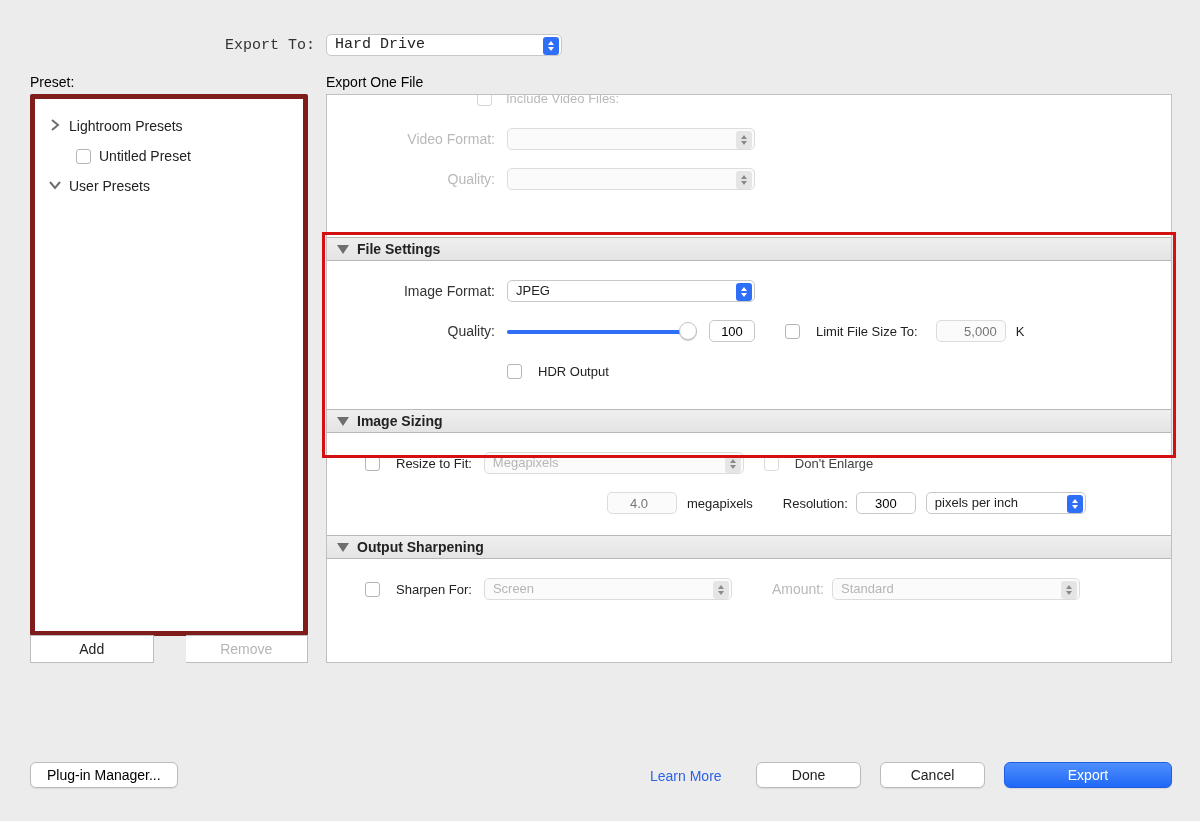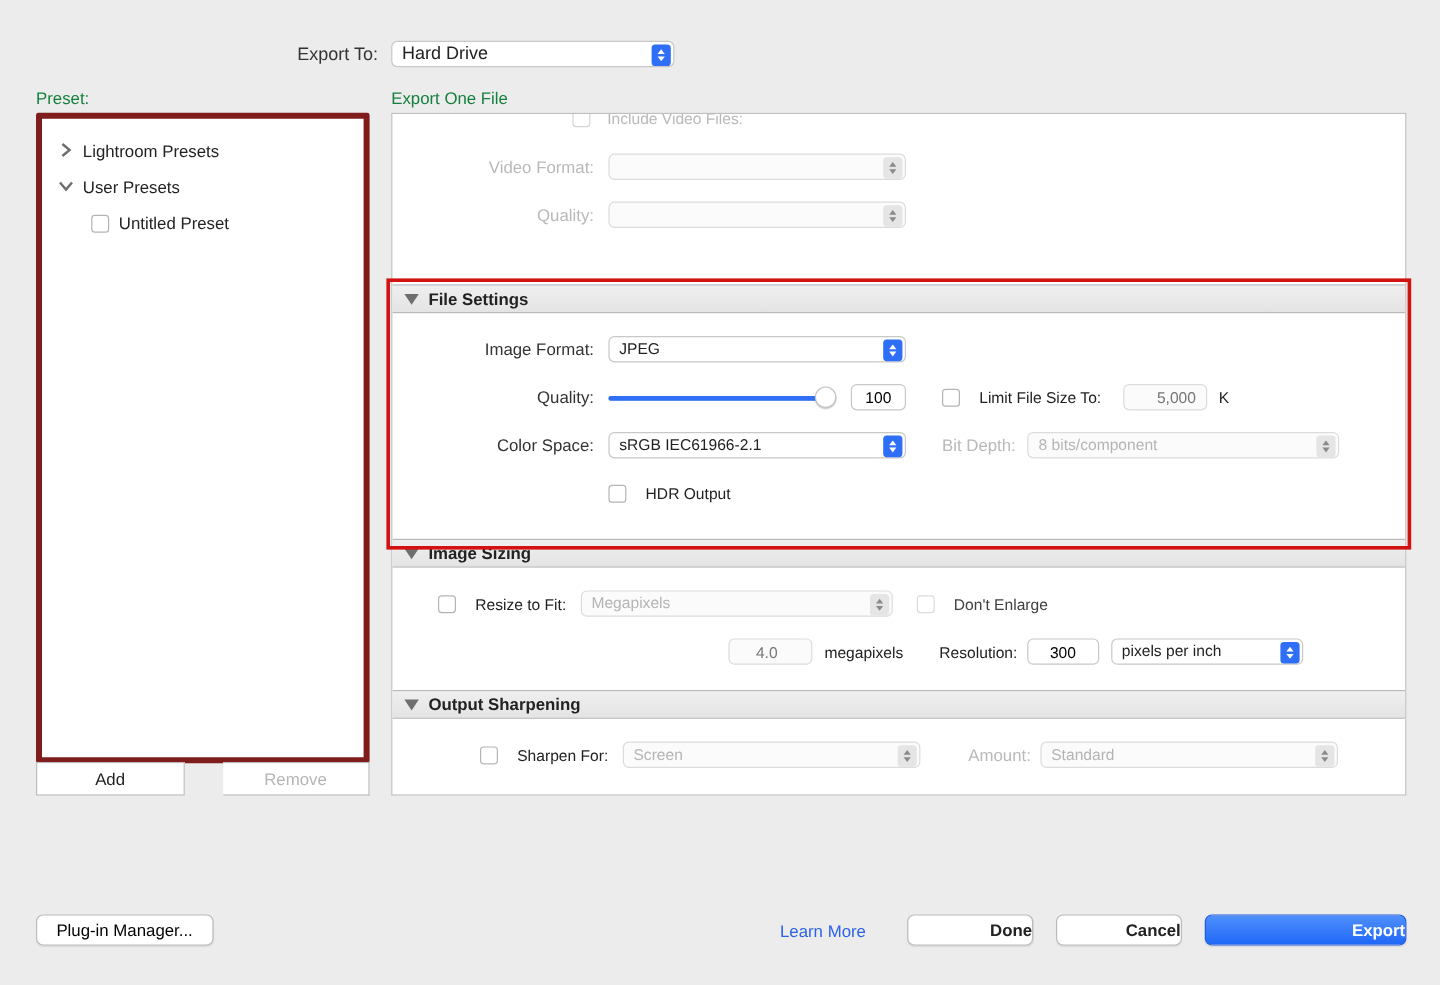--- a/index.html
+++ b/index.html
@@ -10,34 +10,34 @@
     font-family: -apple-system, "Helvetica Neue", Arial, sans-serif;
     font-size: 13px;
     color: #222;
     overflow: hidden;
   }
 
   
   .export-to-row {
     position: absolute;
     left: 0; top: 28px; width: 1140px; height: 34px;
-    display: flex; align-items: center;
+    display: flex; align-items: center; font-family: Liberation Mono, monospace;
   }
   .export-to-label {
     position: absolute; left: 0; width: 315px;
     text-align: right; font-size: 15px; color: #333;
   }
   .export-to-select {
     position: absolute; left: 326px; width: 236px; height: 26px;
   }
 
   
   .col-header {
     position: absolute; top: 74px;
-    font-size: 14px; color: #15803d;
+    font-size: 14px; color: #000000;
   }
 
   
   .preset-panel {
     position: absolute; left: 30px; top: 94px;
     width: 278px; height: 542px;
     background: #fff;
     border: 5px solid #7f1d1d;
     border-radius: 2px;
     font-size: 14px;
@@ -183,23 +183,22 @@
     font-size:14px;
     box-shadow:0 1px 1px rgba(0,0,0,.08);
   }
   .learn-more{
     position:absolute; top:768px; left:650px;
     color:#2b62e8; font-size:14px;
   }
   .footer-btn{
     position:absolute; top:762px; height:26px; width:105px;
     background:#fff; border:1px solid #bcbcbc; border-radius:6px;
-    font-size:14px; text-align:right; line-height:24px;
+    font-size:14px; text-align:center; line-height:24px;
     box-shadow:0 1px 1px rgba(0,0,0,.08);
-    font-weight:bold;
   }
   .footer-btn.primary{
     background:linear-gradient(#4f8ffd,#1f68f7); color:#fff; border:1px solid #1f5de0;
     width:168px;
   }
 
   
   .top-cut{
     color:#b9b9b9;
   }
@@ -222,33 +221,33 @@
   <div class="preset-row">
     <span class="indent1"></span>
     <span class="disclosure">
       <svg viewBox="0 0 12 12">
           <path d="M3 1 L9 6 L3 11" fill="none" stroke="#6e6e6e" stroke-width="2"></path>
         </svg>
     </span>
     <span>Lightroom Presets</span>
   </div>
   <div class="preset-row">
+    <span class="indent2"></span>
+    <span class="mac-checkbox b"></span>
+    <span>Untitled Preset</span>
+  </div>
+  <div class="preset-row">
     <span class="indent1"></span>
     <span class="disclosure">
       <svg viewBox="0 0 12 12">
           <path d="M1 3 L6 9 L11 3" fill="none" stroke="#6e6e6e" stroke-width="2"></path>
         </svg>
     </span>
     <span>User Presets</span>
   </div>
-  <div class="preset-row">
-    <span class="indent2"></span>
-    <span class="mac-checkbox b"></span>
-    <span>Untitled Preset</span>
-  </div>
 </div>
 <div class="preset-buttons">
   <div class="preset-btn">Add</div>
   <div class="preset-btn disabled">Remove</div>
 </div>
 
 <div class="right-panel">
 
   <div style="height:112px; position:relative;">
     <div style="position:absolute; left:150px; top:-4px; display:flex; align-items:center; gap:6px;" class="top-cut">
@@ -294,33 +293,20 @@
       <div style="width:30px;"></div>
       <div class="mac-checkbox-ctrl">
         <span class="mac-checkbox"></span>
         <span>Limit File Size To:</span>
       </div>
       <div style="width:18px;"></div>
       <input class="textnum wide disabled" placeholder="5,000" style="">
       <span style="margin-left:10px;">K</span>
     </div>
 
-    <div class="form-row">
-      <div class="form-label">Color Space:</div>
-      <div class="mac-popup" style="width:248px;">
-        <span>sRGB IEC61966-2.1</span>
-        <span class="stepper"></span>
-      </div>
-      <div style="width:30px;"></div>
-      <span class="form-label disabled" style="width:auto; margin-right:10px;">Bit Depth:</span>
-      <div class="mac-popup disabled" style="width:260px;">
-        <span>8 bits/component</span>
-        <span class="stepper grey"></span>
-      </div>
-    </div>
 
     <div class="form-row">
       <div class="form-label"></div>
       <div class="mac-checkbox-ctrl">
         <span class="mac-checkbox"></span>
         <span>HDR Output</span>
       </div>
     </div>
     <div style="height:18px;"></div>
   </div>
@@ -361,21 +347,21 @@
       </div>
     </div>
     <div style="height:12px;"></div>
   </div>
 
   <div class="section">
     <div class="sec-header">
       <span class="tri"></span>
       <span>Output Sharpening</span>
     </div>
-    <div class="form-row" style="margin-top:10px;margin-left:35px;">
+    <div class="form-row" style="margin-top:10px;">
       <div style="width:38px;"></div>
       <div class="mac-checkbox-ctrl">
         <span class="mac-checkbox"></span>
         <span>Sharpen For:</span>
       </div>
       <div style="width:12px;"></div>
       <div class="mac-popup disabled" style="width:248px;">
         <span>Screen</span>
         <span class="stepper grey"></span>
       </div>

